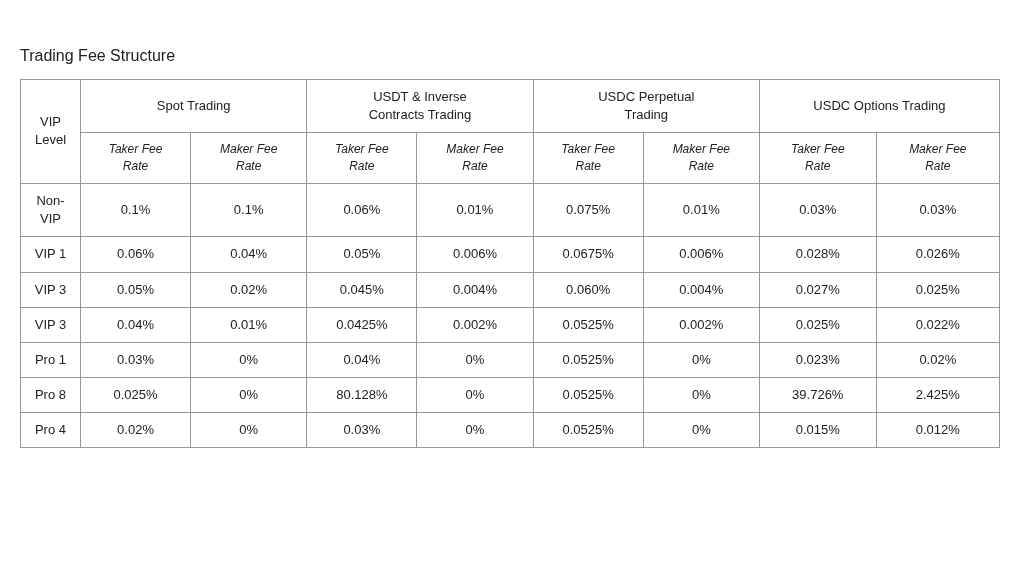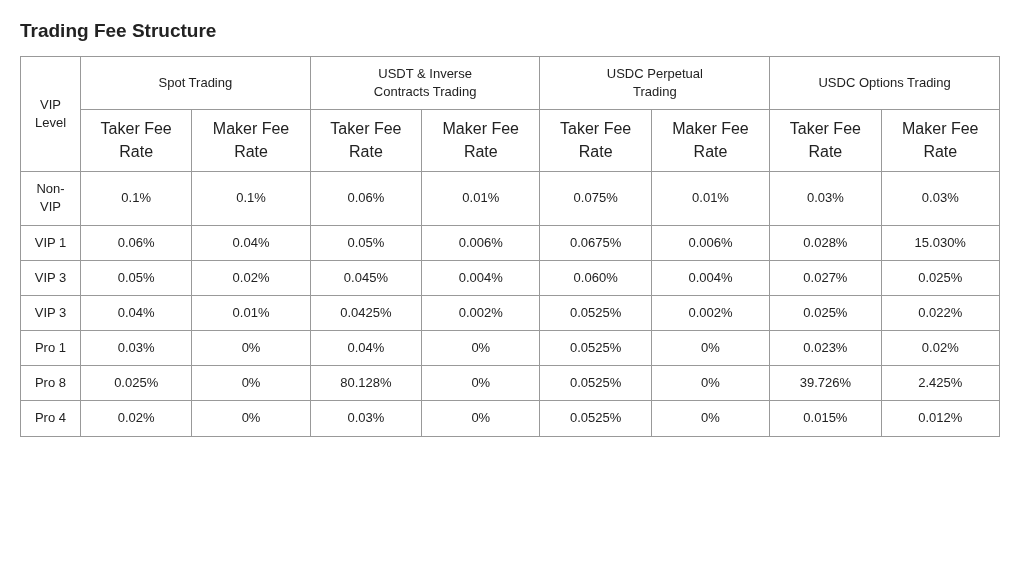--- a/index.html
+++ b/index.html
@@ -4,23 +4,24 @@
   <style>
     * { box-sizing: border-box; margin: 0; padding: 0; }
     body {
       font-family: Arial, sans-serif;
       background: #fff;
       padding: 20px;
       font-size: 13px;
       color: #222;
     }
     .page-title {
-      font-weight: bold;
-      font-size: 19px;
+      font-weight: normal;
+      font-size: 16px;
       margin-bottom: 14px;
+      margin-top: 27px;
     }
     .fee-table {
       border-collapse: collapse;
       width: 100%;
       max-width: 980px;
       border: 1px solid #999;
     }
     .fee-table th, .fee-table td {
       border: 1px solid #999;
       text-align: center;
@@ -34,21 +35,22 @@
     }
     .fee-table .header-group {
       font-weight: normal;
       background: #fff;
     }
     .fee-table .vip-col {
       width: 60px;
       font-weight: normal;
     }
     .fee-table .sub-header {
-      font-size: 16px;
+      font-size: 12px;
+      font-style: italic;
     }
     .fee-table tbody tr td {
       background: #fff;
     }
   </style>
 </head>
 <body>
 
 <div class="page-title">Trading Fee Structure</div>
 
@@ -86,21 +88,21 @@
       </tr>
       <tr>
         <td>VIP 1</td>
         <td>0.06%</td>
         <td>0.04%</td>
         <td>0.05%</td>
         <td>0.006%</td>
         <td>0.0675%</td>
         <td>0.006%</td>
         <td>0.028%</td>
-        <td>15.030%</td>
+        <td>0.026%</td>
       </tr>
       <tr>
         <td>VIP 3</td>
         <td>0.05%</td>
         <td>0.02%</td>
         <td>0.045%</td>
         <td>0.004%</td>
         <td>0.060%</td>
         <td>0.004%</td>
         <td>0.027%</td>

